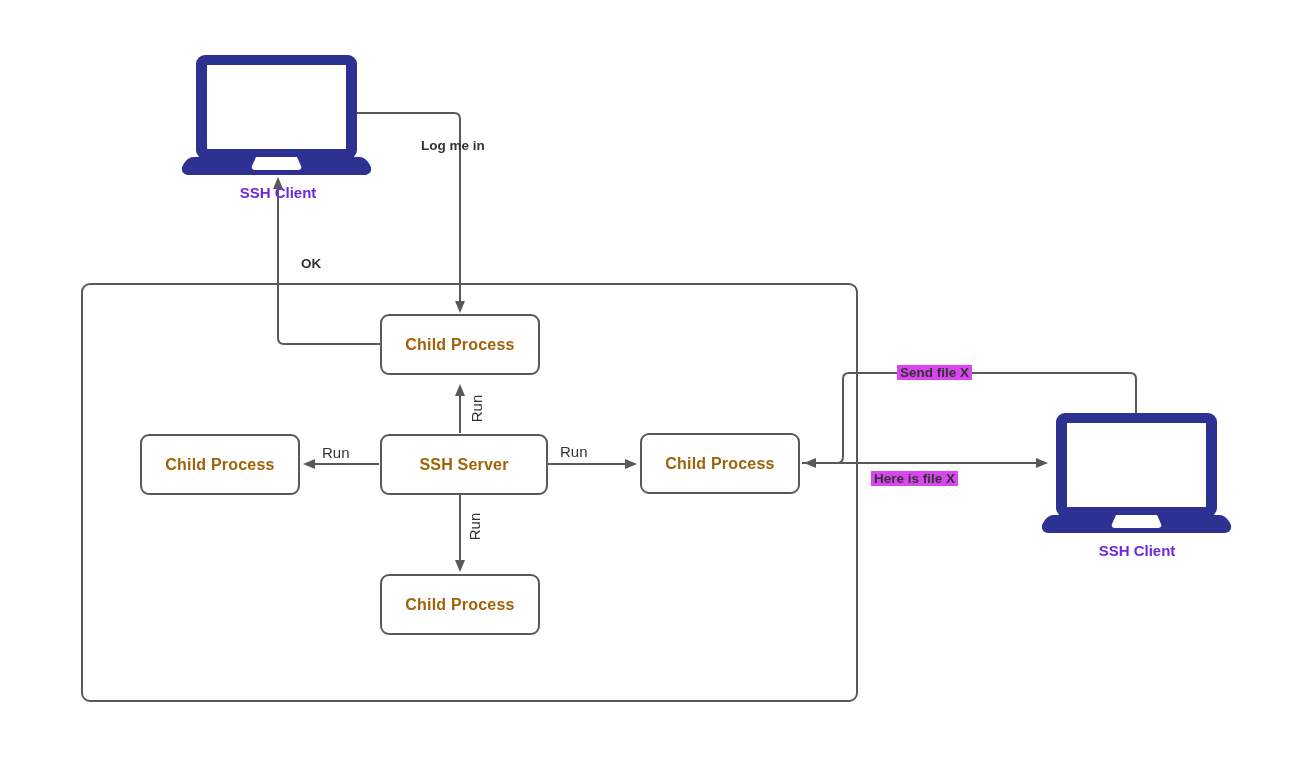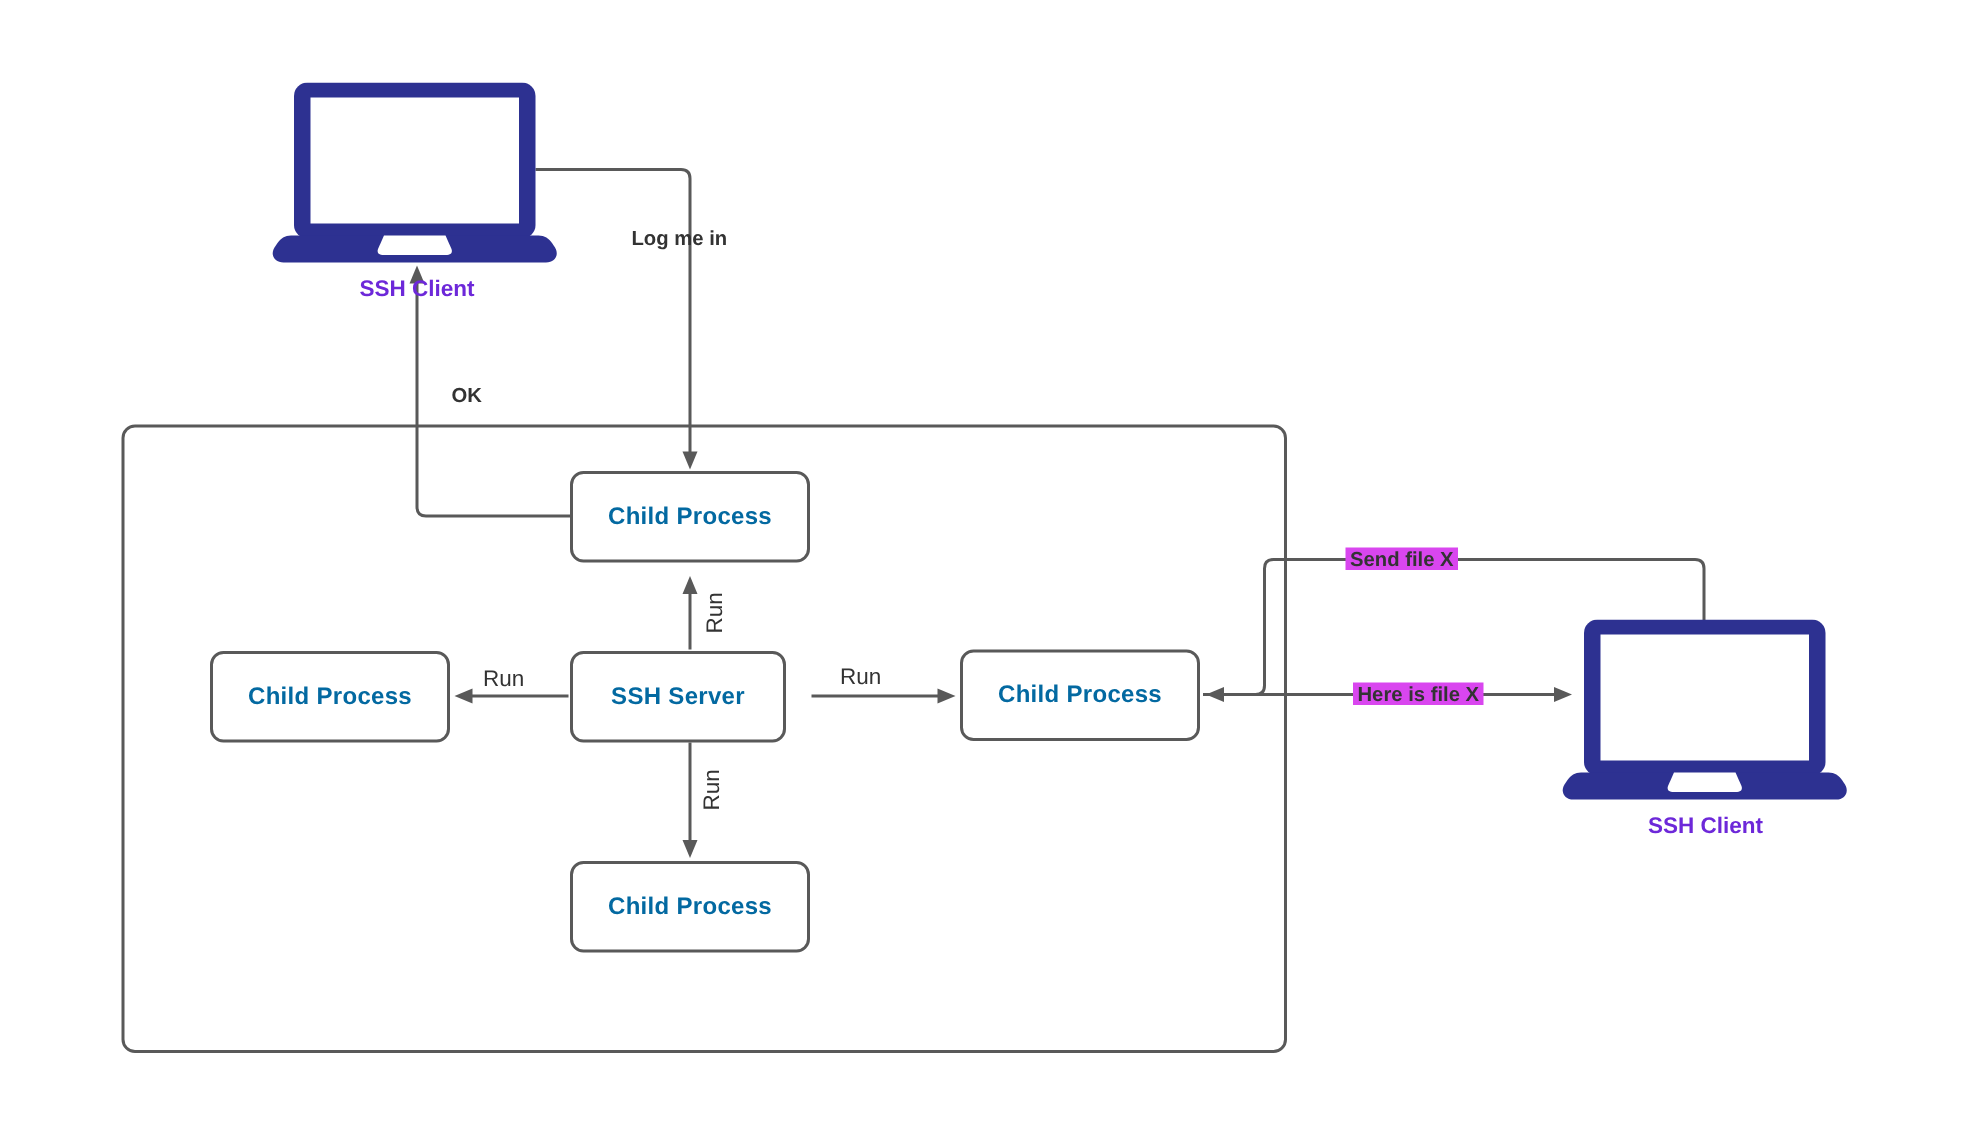--- a/index.html
+++ b/index.html
@@ -20,26 +20,26 @@
   svg.wires{position:absolute;left:0;top:0;width:1312px;height:759px;}
   svg.wires path{stroke:#595959;stroke-width:2;fill:none;}
   svg.wires polygon{fill:#595959;stroke:none;}
   .node{
     position:absolute;
     box-sizing:border-box;
     background:#ffffff;
     border:2px solid #595959;
     border-radius:9px;
     display:flex;align-items:center;justify-content:center;
-    font-weight:bold;font-size:16px;color:#0369a1;
+    font-weight:bold;font-size:16px;color:#a16207;
     letter-spacing:0.2px;
   }
   .node.child-top{left:380px;top:314px;width:160px;height:61px;}
   .node.child-left{left:140px;top:434px;width:160px;height:61px;}
-  .node.server{left:380px;top:434px;width:144px;height:61px;}
+  .node.server{left:380px;top:434px;width:168px;height:61px;}
   .node.child-right{left:640px;top:433px;width:160px;height:61px;}
   .node.child-bottom{left:380px;top:574px;width:160px;height:61px;}
   .edge-label{
     position:absolute;
     font-size:14px;color:#333333;
     white-space:nowrap;
   }
   .edge-label.bold{font-weight:bold;font-size:13.5px;}
   .edge-label.onwire{background:#d946ef;padding:0 3px;}
   .edge-label.vertical{
@@ -96,28 +96,28 @@
   </svg>
 
   <div class="container-frame"></div>
 
   <div class="node child-top">Child Process</div>
   <div class="node child-left">Child Process</div>
   <div class="node server">SSH Server</div>
   <div class="node child-right">Child Process</div>
   <div class="node child-bottom">Child Process</div>
 
-  <div class="edge-label bold" style="left:421px;top:151px;text-align:right;">Log me in</div>
+  <div class="edge-label bold" style="left:421px;top:138px;text-align:right;">Log me in</div>
   <div class="edge-label bold" style="left:265px;top:256px;margin-left:36px;">OK</div>
   <div class="edge-label run" style="left:322px;top:444px;">Run</div>
   <div class="edge-label run" style="left:560px;top:443px;">Run</div>
   <div class="edge-label run vertical" style="left:463px;top:400px;">Run</div>
   <div class="edge-label run vertical" style="left:461px;top:518px;">Run</div>
   <div class="edge-label bold onwire" style="left:897px;top:365px;">Send file X</div>
-  <div class="edge-label bold onwire" style="left:871px;top:455px;margin-left:31px;">Here is file X</div>
+  <div class="edge-label bold onwire" style="left:871px;top:471px;">Here is file X</div>
 
   <div class="laptop" style="left:180px;top:55px;width:193px;height:121px;">
     <svg width="193" height="121" viewBox="0 0 193 121">
       <rect x="16" y="0" width="161" height="104" rx="9" fill="#2d3191"></rect>
       <rect x="27" y="10" width="139" height="84" fill="#ffffff"></rect>
       <path d="M14,102 H179 C183,102 186,104 188,107 L190,110 C193,115 190,120 184,120 H9 C3,120 0,115 3,110 L5,107 C7,104 10,102 14,102 Z" fill="#2d3191"></path>
       <path d="M76,102 h41 l4,9 c1,3 -1,4 -4,4 h-41 c-3,0 -5,-1 -4,-4 z" fill="#ffffff"></path>
     </svg>
   </div>
   <div class="laptop-label" style="left:234px;top:184px;width:88px;">SSH Client</div>

